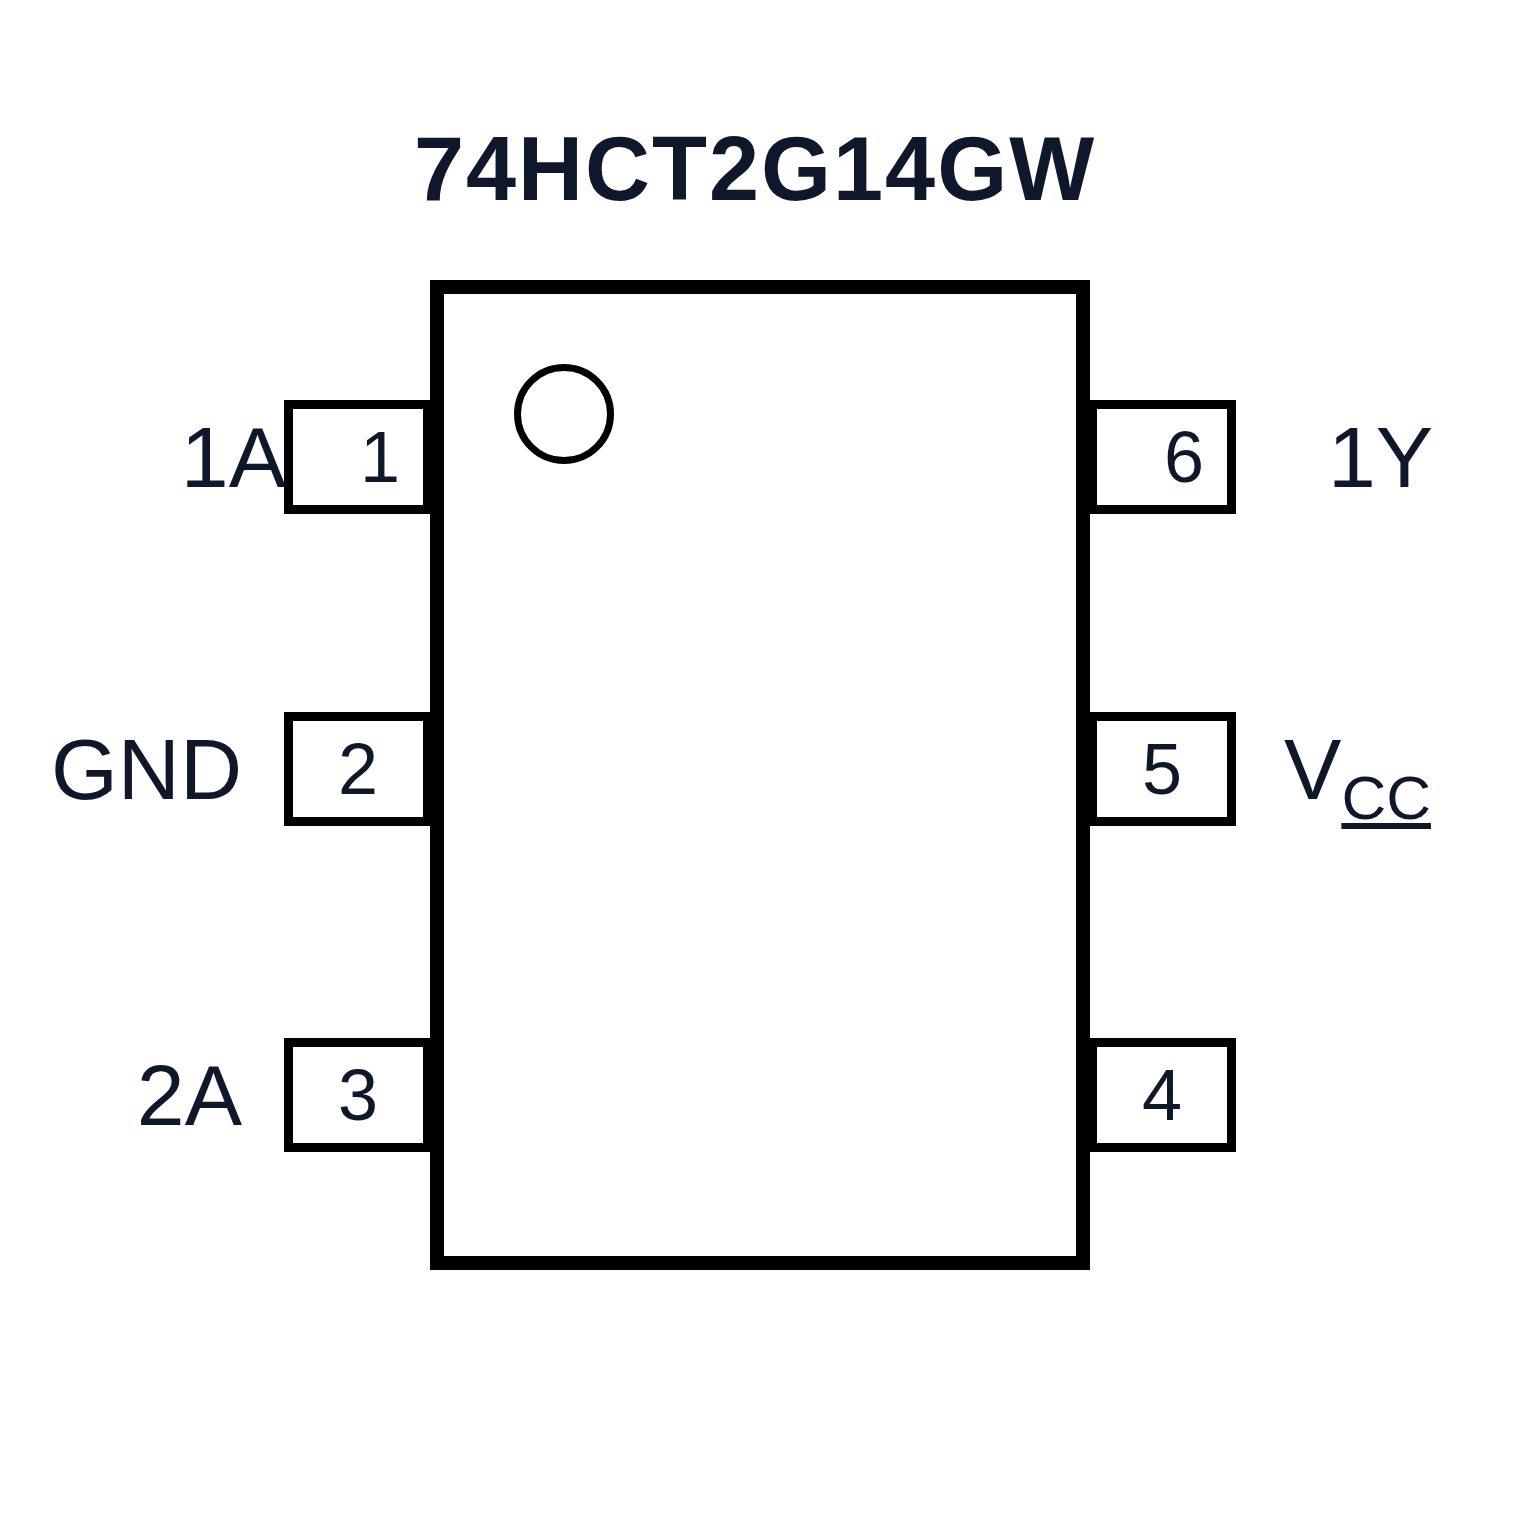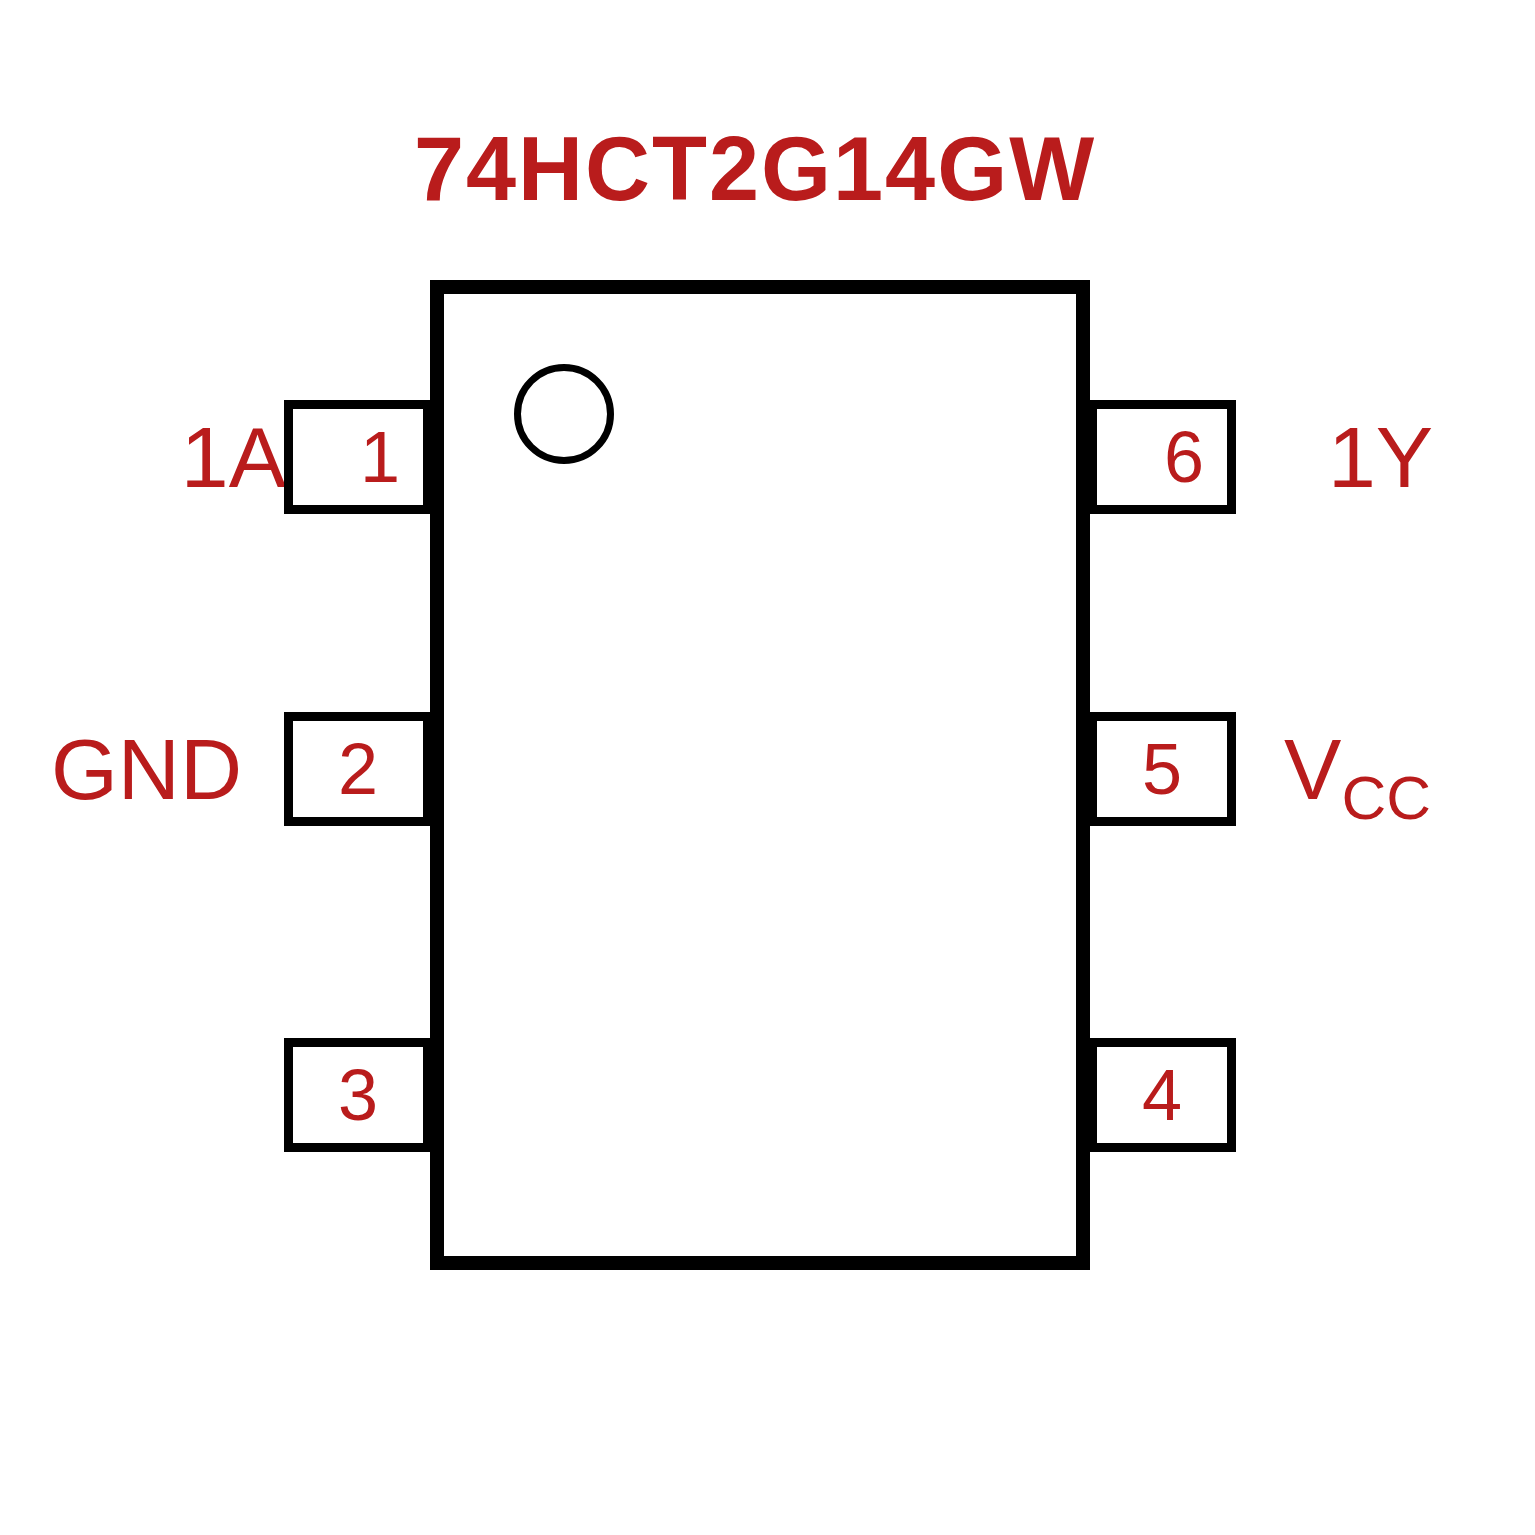--- a/index.html
+++ b/index.html
@@ -6,21 +6,21 @@
     margin: 0;
     padding: 0;
     background: #ffffff;
   }
   .canvas {
     position: relative;
     width: 1510px;
     height: 1535px;
     background: #ffffff;
     font-family: "Liberation Sans", sans-serif;
-    color: #b91c1c;
+    color: #0f172a;
     overflow: hidden;
   }
   .title {
     position: absolute;
     top: 118px;
     left: 0;
     width: 100%;
     text-align: center;
     font-size: 90px;
     font-weight: bold;
@@ -76,20 +76,21 @@
     width: 242px;
     text-align: right;
   }
   .pin-label.right {
     left: 1284px;
     text-align: right;
   }
   .sub {
     font-size: 62px;
     vertical-align: -20px;
+    text-decoration: underline;
   }
 </style>
 </head>
 <body>
 
 <div class="canvas">
 
   <div class="title">74HCT2G14GW</div>
 
   <div class="ic-body"></div>
@@ -106,20 +107,23 @@
   <div class="pin-box left row-1">
     <span>2</span>
   </div>
   <div class="pin-label left row-1">
     <span>GND</span><span class="sub"></span>
   </div>
 
   <div class="pin-box left row-2">
     <span>3</span>
   </div>
+  <div class="pin-label left row-2">
+    <span>2A</span><span class="sub"></span>
+  </div>
 
   <div class="pin-box right row-0">
     <span>6</span>
   </div>
   <div class="pin-label right row-0">
     <span>1Y</span><span class="sub"></span>
   </div>
 
   <div class="pin-box right row-1">
     <span>5</span>

